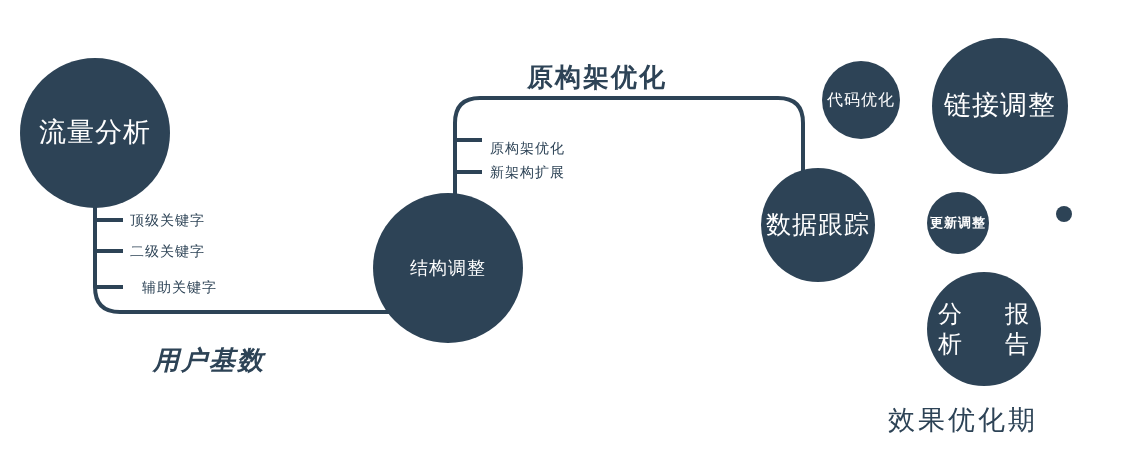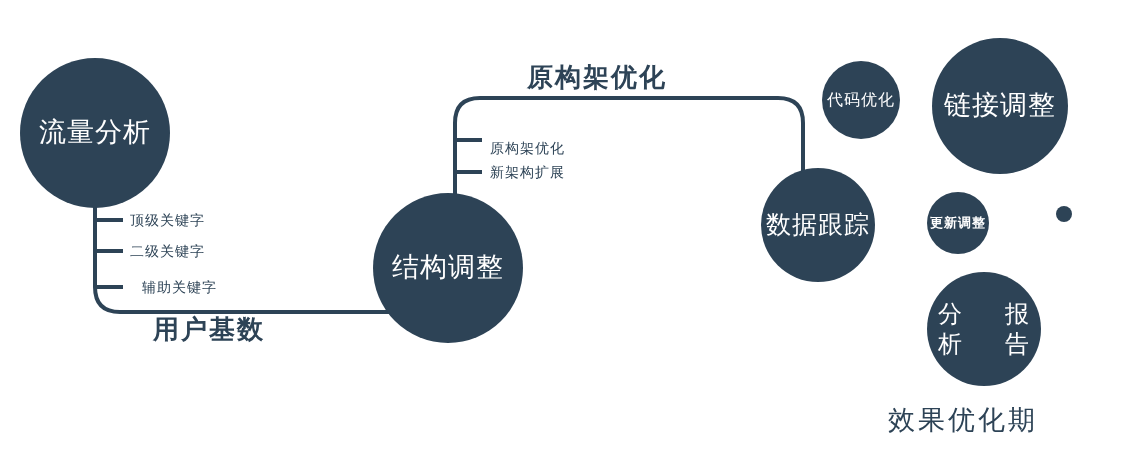--- a/index.html
+++ b/index.html
@@ -73,21 +73,21 @@
 
     <path class="flow" d="M455 205 L455 123 Q455 98 480 98 L778 98 Q803 98 803 123 L803 195"></path>
     <path class="flow" d="M455 140 L482 140"></path>
     <path class="flow" d="M455 172 L482 172"></path>
   </svg>
 
   <div class="circle" style="left:20px; top:58px; width:150px; height:150px; font-size:27px;">
     <span>流量分析</span>
   </div>
 
-  <div class="circle" style="left:373px; top:193px; width:150px; height:150px; font-size:27px;">
+  <div class="circle" style="left:373px; top:193px; width:150px; height:150px; font-size:18px;">
     <span>结构调整</span>
   </div>
 
   <div class="circle" style="left:761px; top:168px; width:114px; height:114px; font-size:25px;align-items:center;">
     <span>数据</span>
     <span>跟踪</span>
   </div>
 
   <div class="circle" style="left:822px; top:61px; width:78px; height:78px; font-size:16px;">
     <span>代码</span>
@@ -111,18 +111,18 @@
     <span>报告</span>
   </div>
 
   <span class="label branch-label" style="left:130px; top:212px;font-family:Liberation Mono, monospace;">顶级关键字</span>
   <span class="label branch-label" style="left:130px; top:243px;">二级关键字</span>
   <span class="label branch-label" style="left:142px; top:279px;">辅助关键字</span>
 
   <span class="label branch-label" style="left:490px; top:140px;">原构架优化</span>
   <span class="label branch-label" style="left:490px; top:164px;">新架构扩展</span>
 
-  <span class="label edge-label" style="left:153px; top:312px;">用户基数</span>
+  <span class="label edge-label" style="left:153px; top:343px;font-style:italic;">用户基数</span>
   <span class="label edge-label" style="left:527px; top:60px;">原构架优化</span>
 
   <span class="label footer-label" style="left:888px; top:402px;">效果优化期</span>
 
 </div>
 
 </body></html>

